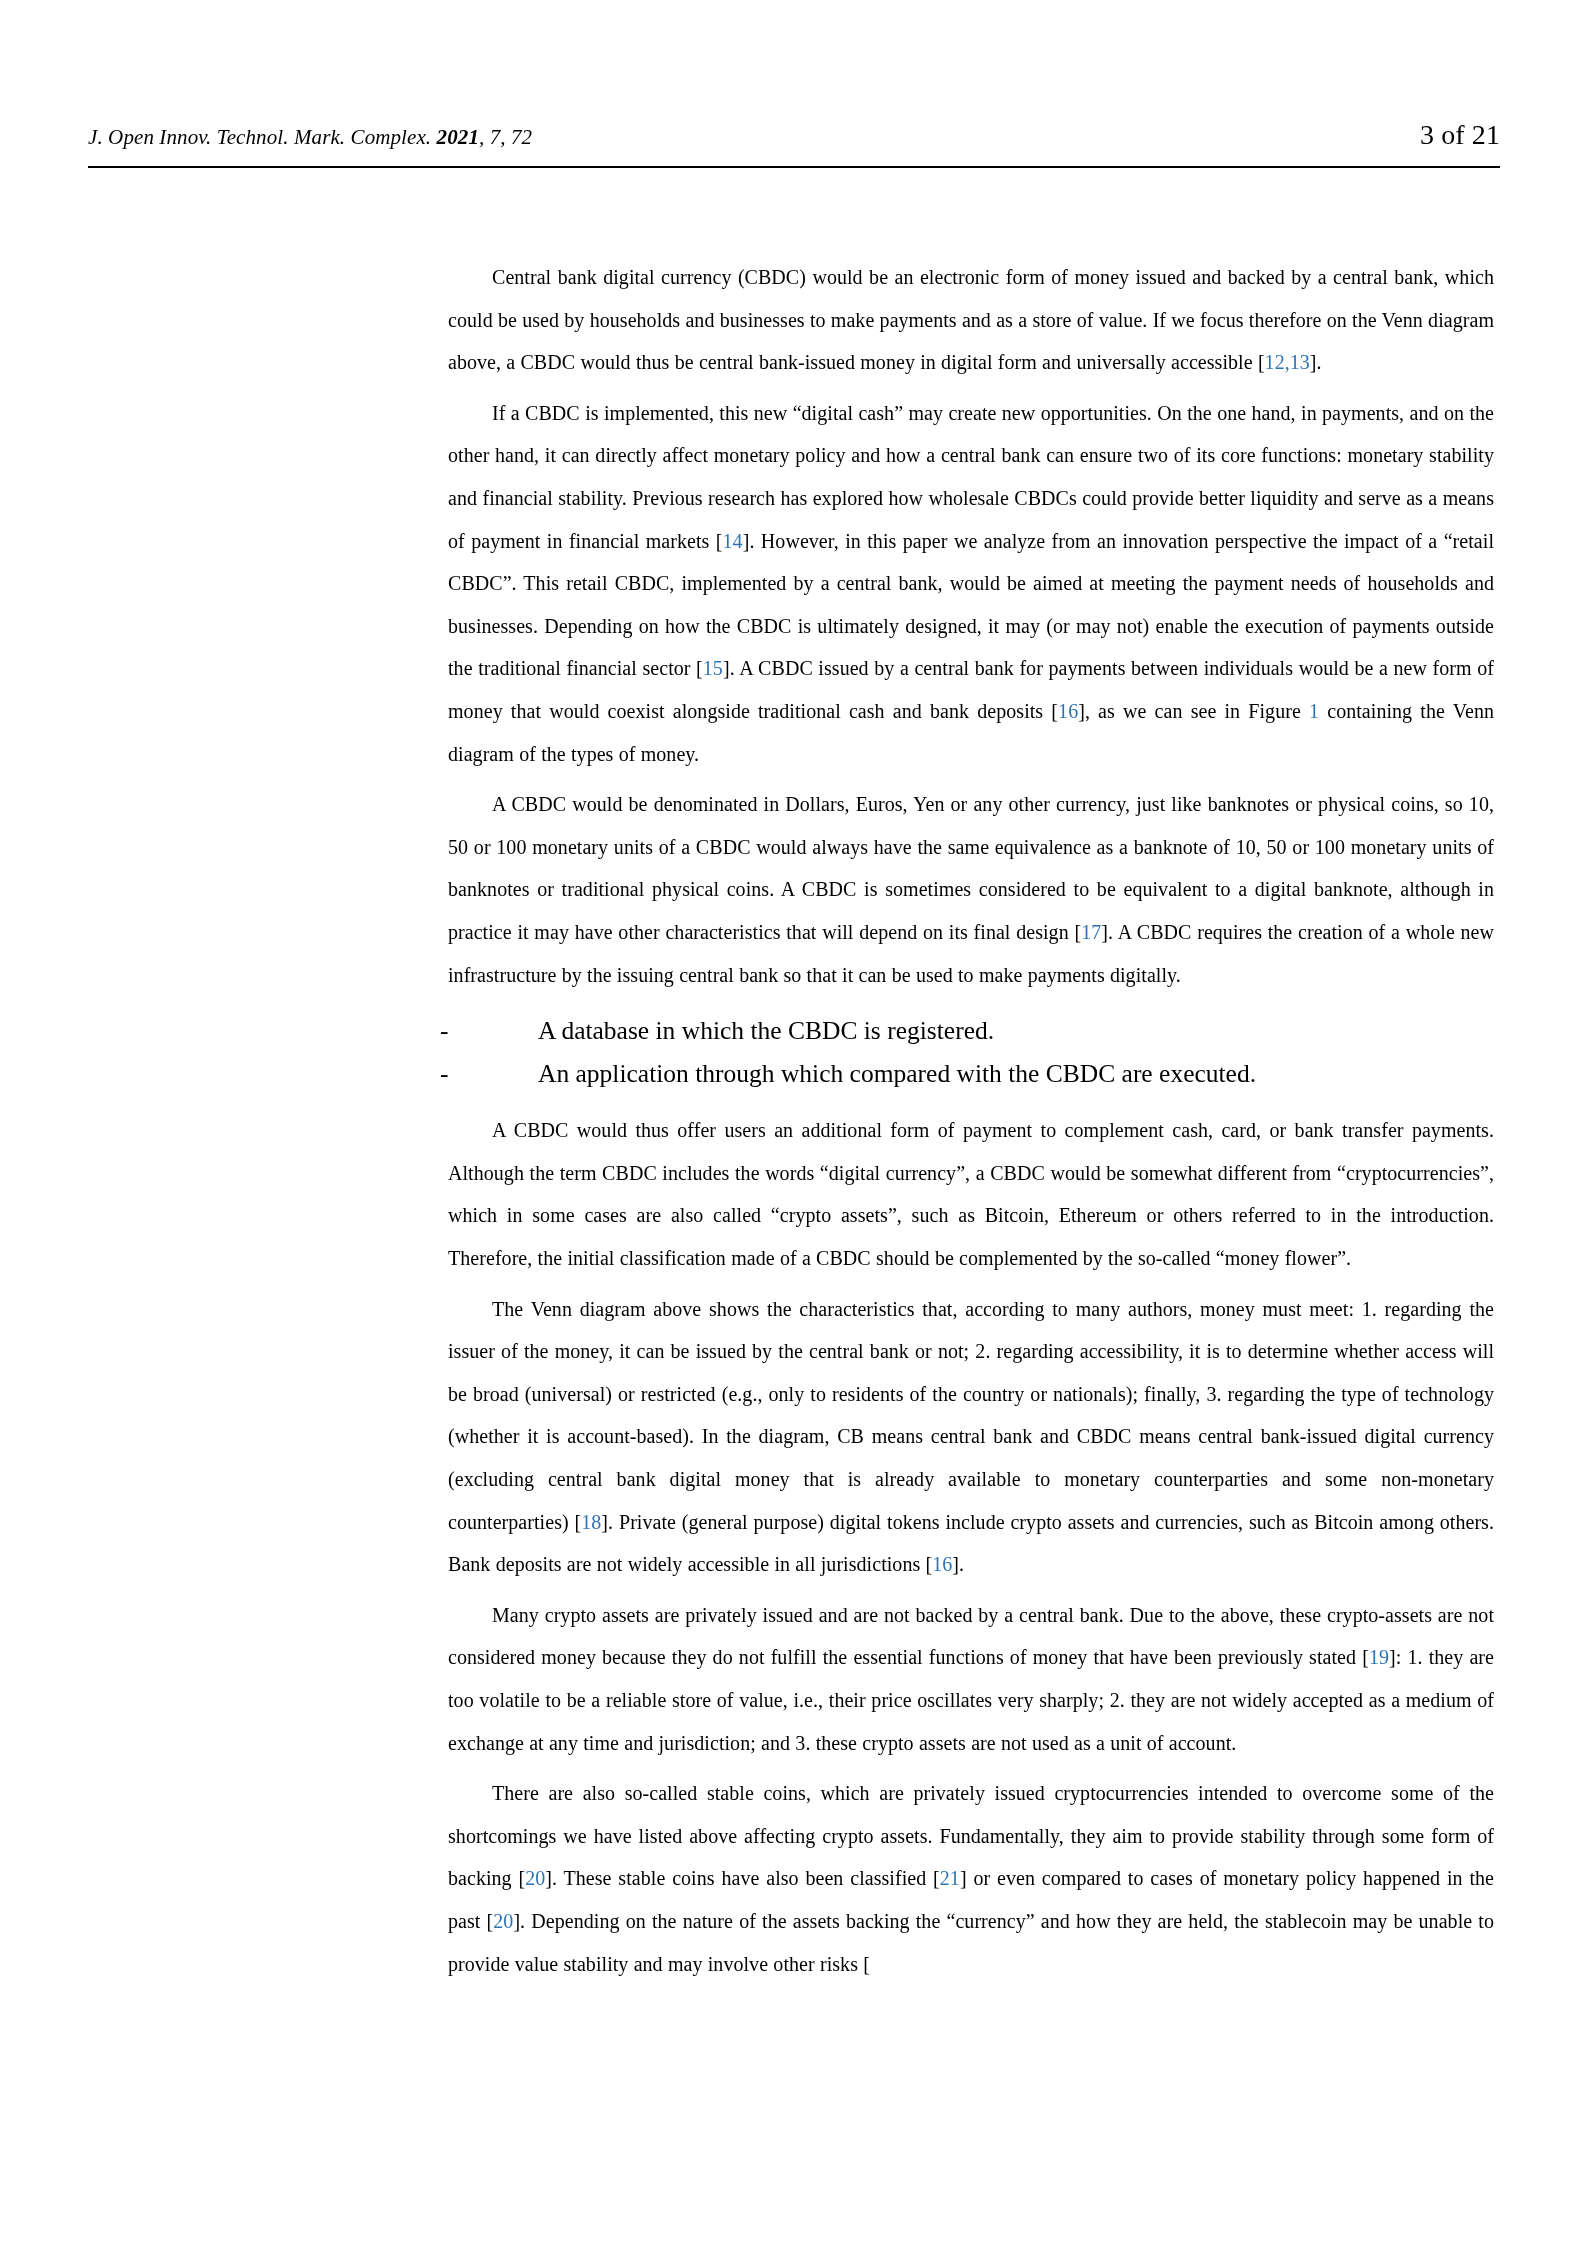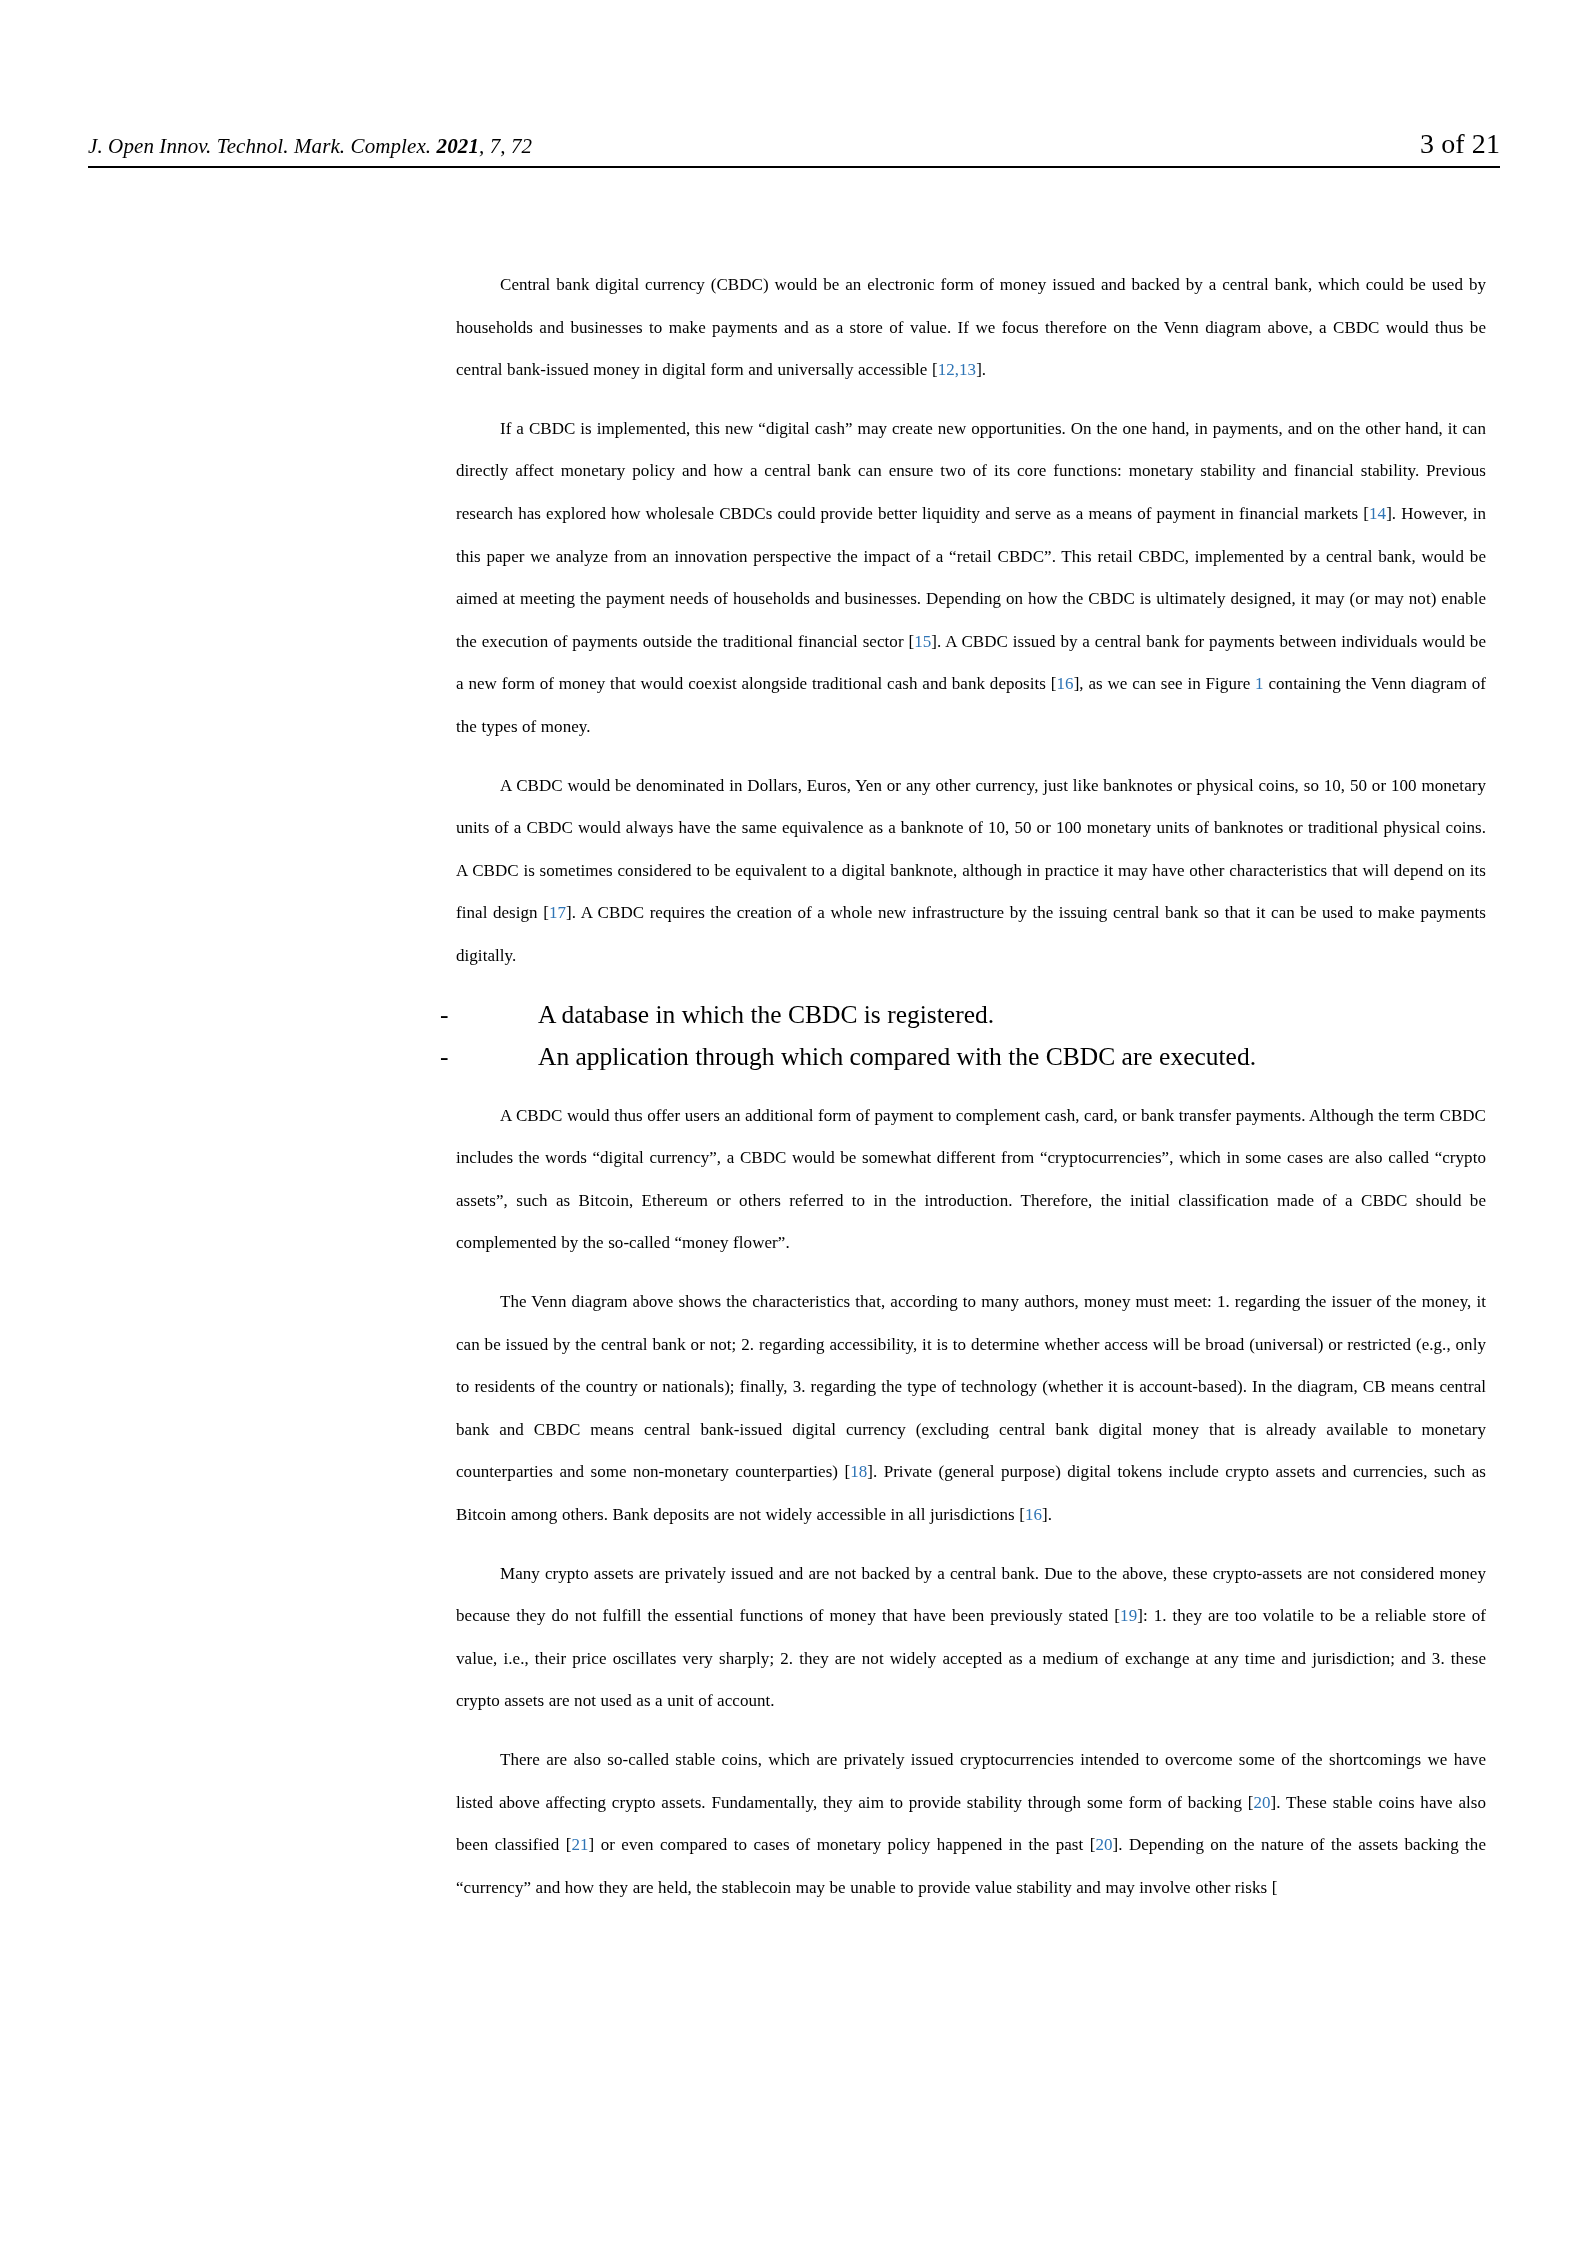--- a/index.html
+++ b/index.html
@@ -22,21 +22,21 @@
     top: 0;
     width: 1586px;
     height: 2244px;
     background: #ffffff;
   }
 
   
   .running-head {
     position: absolute;
     left: 88px;
-    top: 131px;
+    top: 122px;
     width: 1412px;
     display: flex;
     justify-content: space-between;
     align-items: baseline;
     font-style: italic;
     font-size: 21px;
     line-height: 26px;
     letter-spacing: 0.1px;
   }
   .running-head .journal-ref { white-space: nowrap; }
@@ -60,24 +60,24 @@
 
   
   .column {
     position: absolute;
     left: 440px;
     top: 248px;
     width: 1062px;
   }
 
   p.body-par {
-    margin: 16px;
+    margin: 8px;
     text-indent: 44px;
     text-align: justify;
-    font-size: 17px;
+    font-size: 20px;
     line-height: 42.6px;
     letter-spacing: 0.05px;
     word-spacing: 0.2px;
     -webkit-hyphens: none;
     hyphens: none;
   }
 
   
   .dash-list {
     margin: 14px 0 14px 0;

